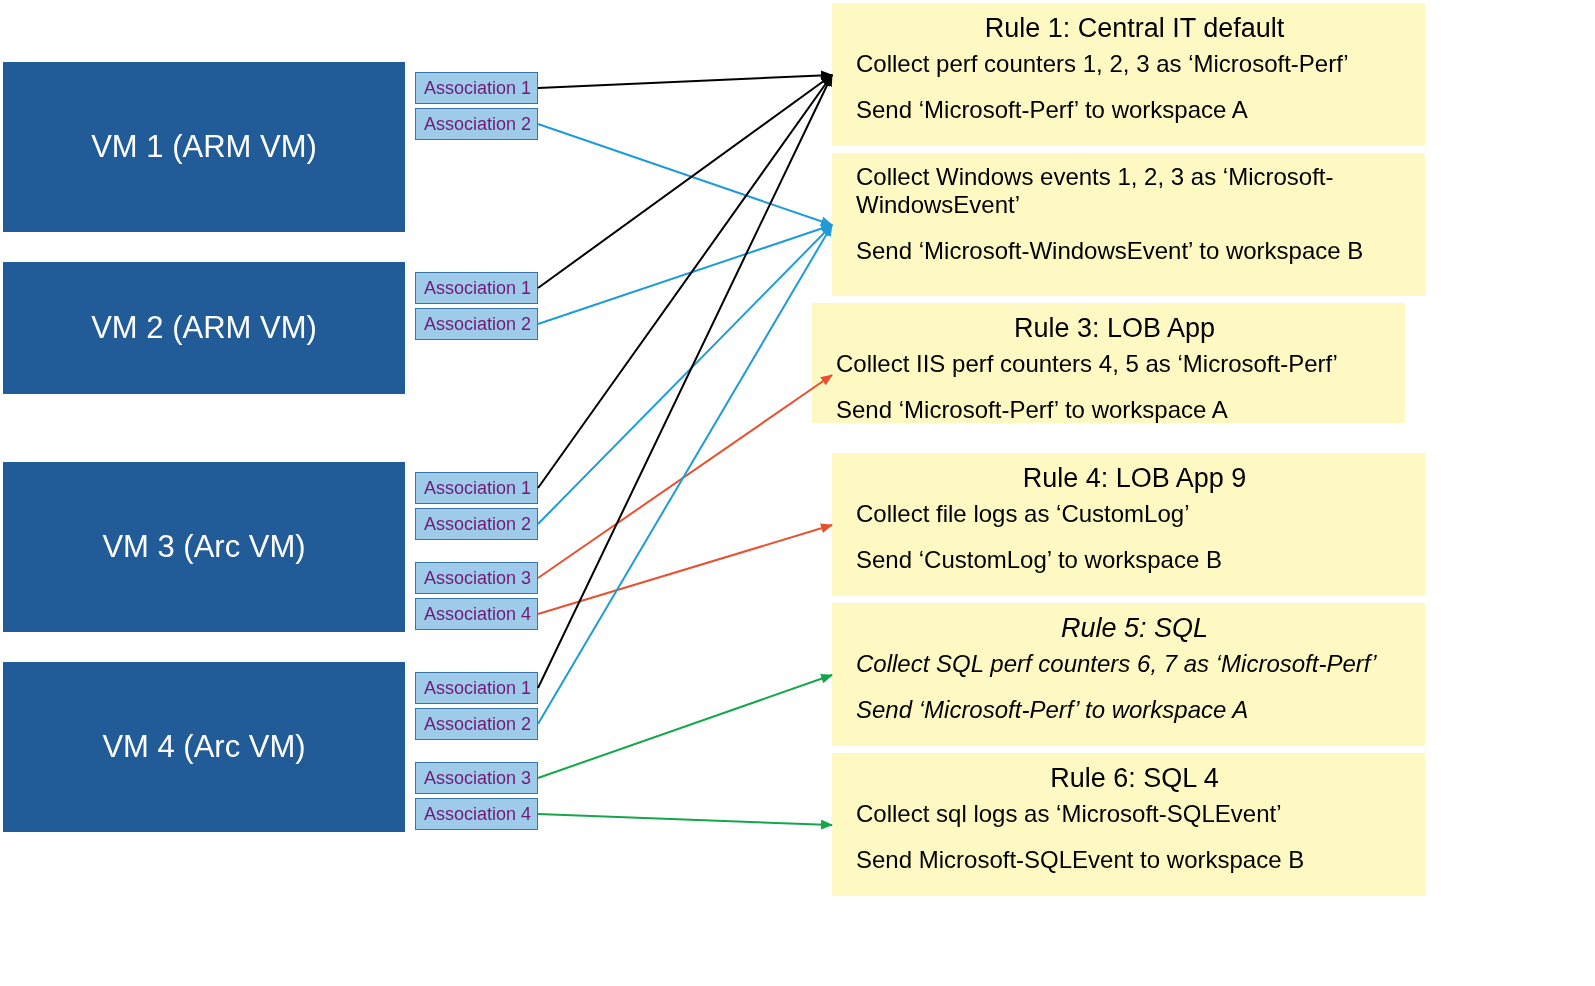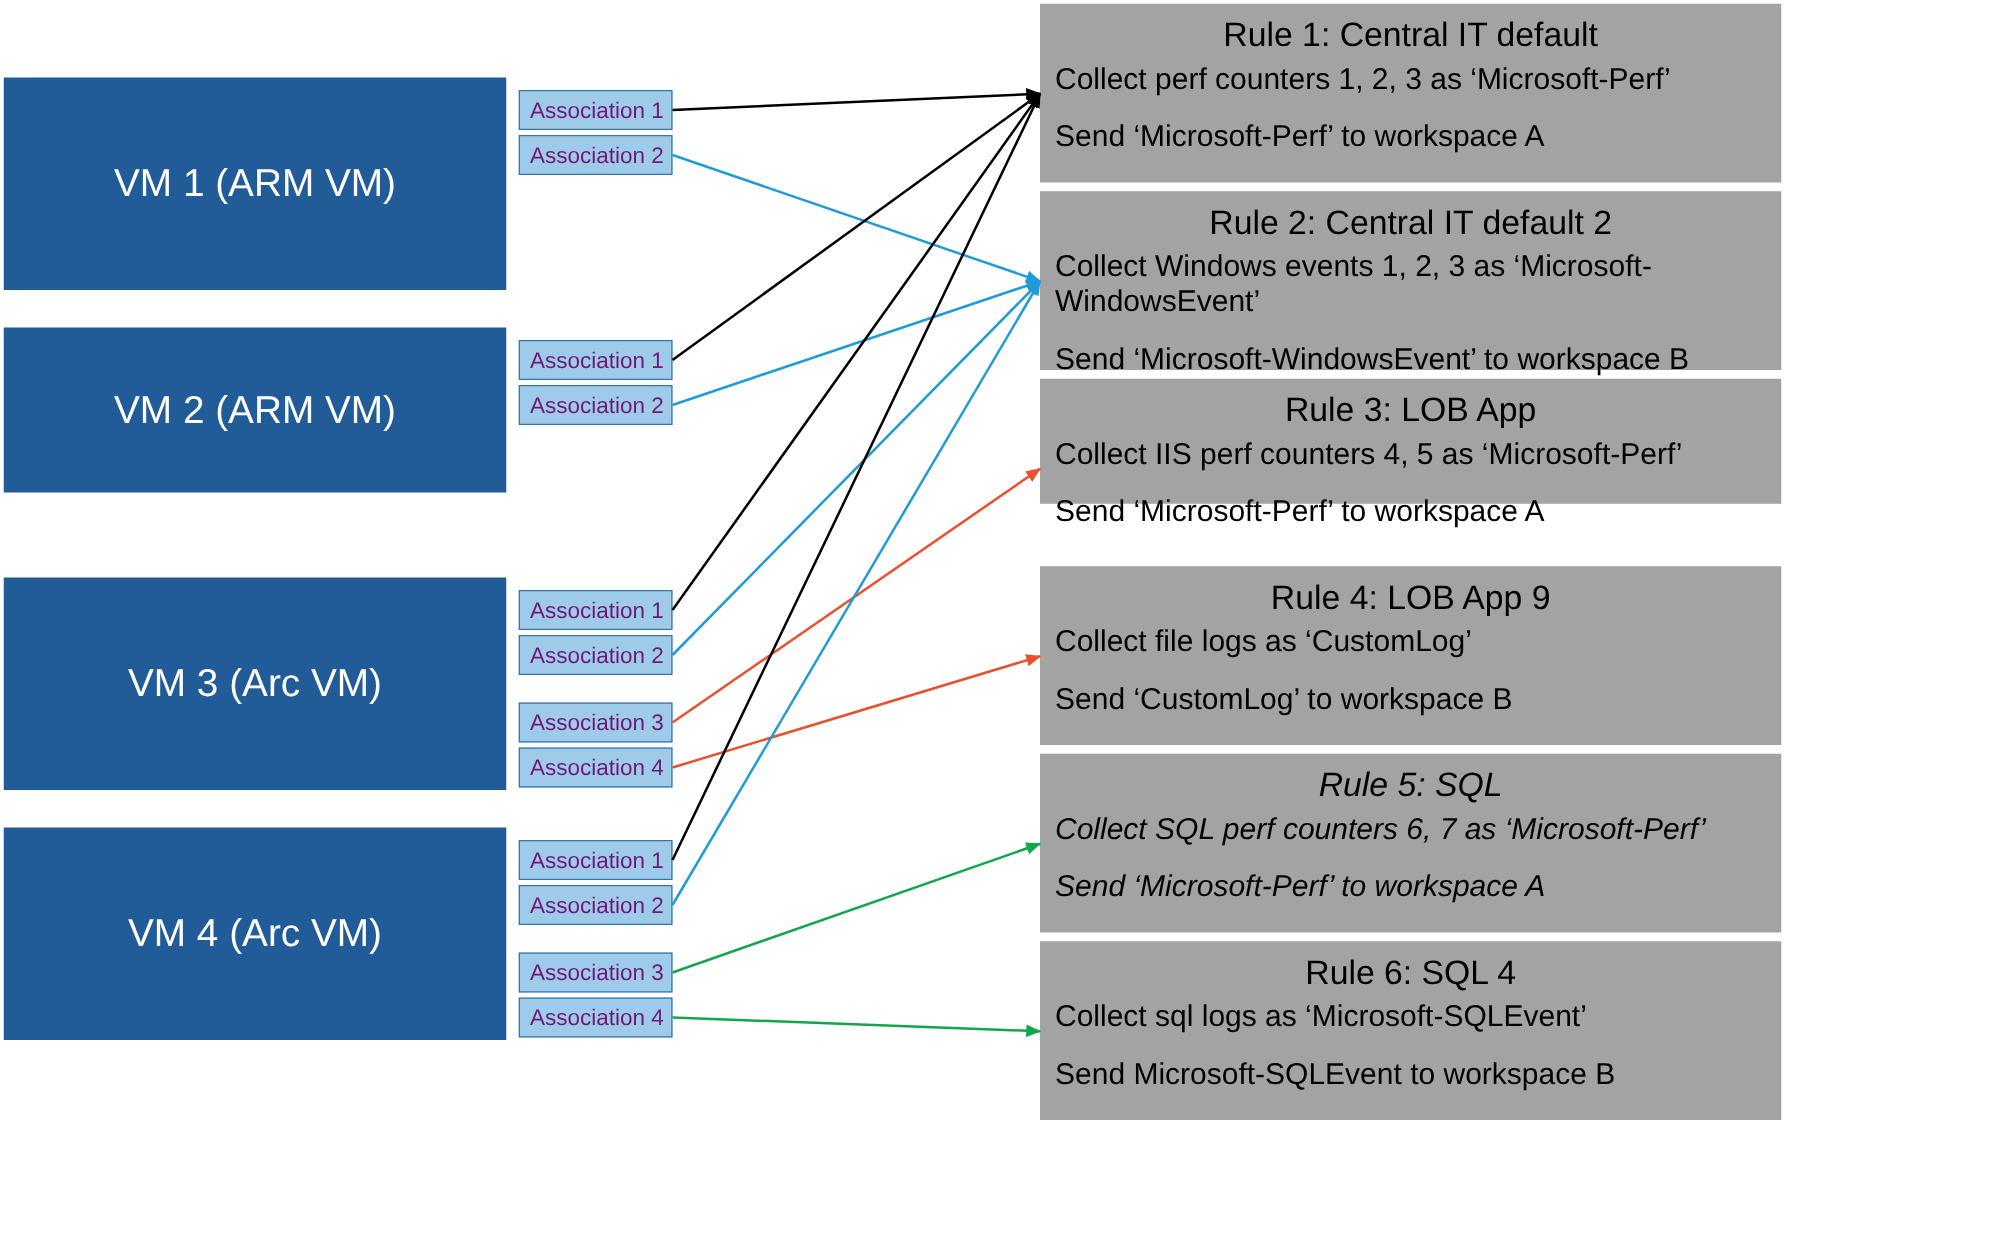--- a/index.html
+++ b/index.html
@@ -29,23 +29,23 @@
     border: 1px solid #3A75A8;
     color: #701a75;
     font-size: 18px;
     padding-left: 8px;
     display: flex;
     align-items: center;
     height: 32px;
   }
   .rule-box {
     position: absolute;
-    background: #a3a3a3;
+    background: #fef9c3;
     color: #000000;
-    padding: 10px 12px 8px 12px;
+    padding: 10px 12px 8px 24px;
   }
   .rule-title {
     text-align: center;
     font-size: 27px;
     font-weight: 400;
     margin-bottom: 6px;
   }
   .rule-line {
     font-size: 24px;
     font-weight: 400;
@@ -118,25 +118,24 @@
 <div id="vm4-a4" class="assoc-box" style="left:415px; top:798px; width:123px;">
   <span>Association 4</span>
 </div>
 
 <div id="rule1" class="rule-box" style="left:832px; top:3px; width:593px; height:143px;">
   <div class="rule-title">Rule 1: Central IT default</div>
   <div class="rule-line">Collect perf counters 1, 2, 3 as ‘Microsoft-Perf’</div>
   <div class="rule-line last">Send ‘Microsoft-Perf’ to workspace A</div>
 </div>
 <div id="rule2" class="rule-box" style="left:832px; top:153px; width:593px; height:143px;">
-  <div class="rule-title">Rule 2: Central IT default 2</div>
   <div class="rule-line">Collect Windows events 1, 2, 3 as ‘Microsoft-WindowsEvent’</div>
   <div class="rule-line last">Send ‘Microsoft-WindowsEvent’ to workspace B</div>
 </div>
-<div id="rule3" class="rule-box" style="left:832px; top:303px; width:593px; height:100px;">
+<div id="rule3" class="rule-box" style="left:812px; top:303px; width:593px; height:120px;">
   <div class="rule-title">Rule 3: LOB App</div>
   <div class="rule-line">Collect IIS perf counters 4, 5 as ‘Microsoft-Perf’</div>
   <div class="rule-line last">Send ‘Microsoft-Perf’ to workspace A</div>
 </div>
 <div id="rule4" class="rule-box" style="left:832px; top:453px; width:593px; height:143px;">
   <div class="rule-title">Rule 4: LOB App 9</div>
   <div class="rule-line">Collect file logs as ‘CustomLog’</div>
   <div class="rule-line last">Send ‘CustomLog’ to workspace B</div>
 </div>
 <div id="rule5" class="rule-box" style="left:832px; top:603px; width:593px; height:143px;font-style:italic;">

